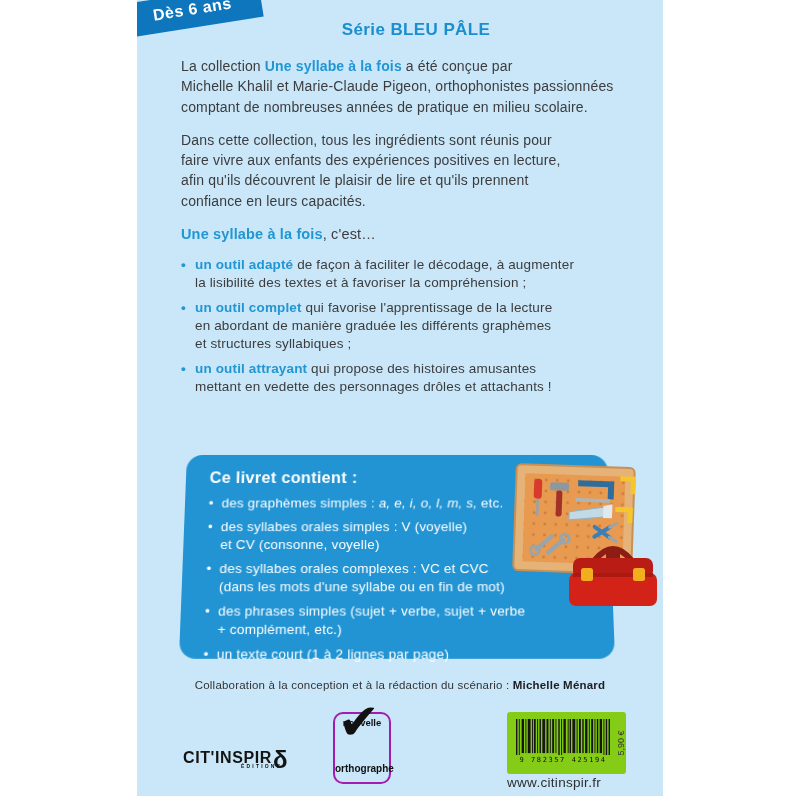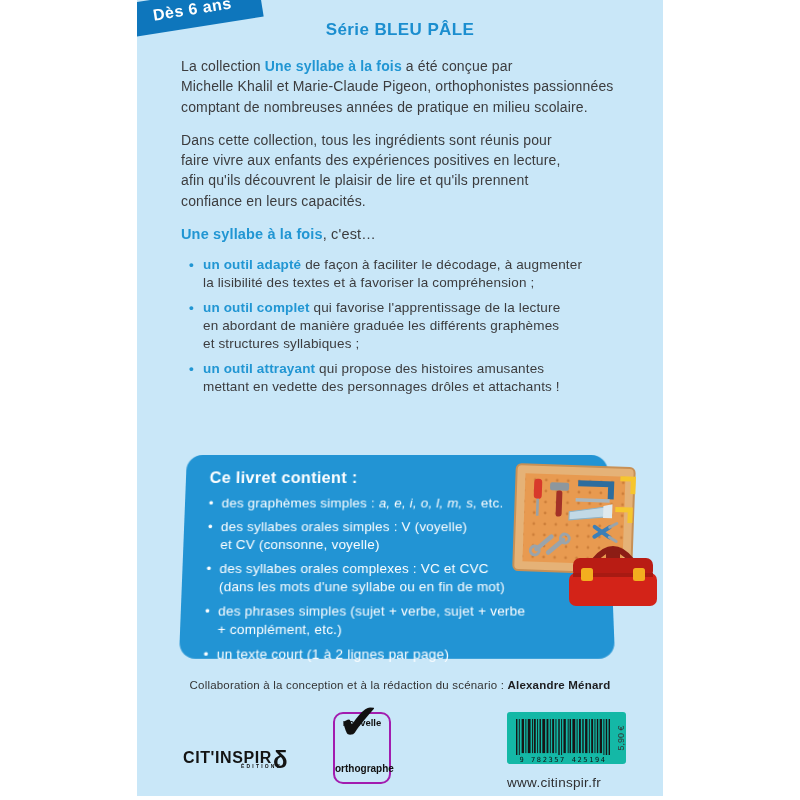--- a/index.html
+++ b/index.html
@@ -20,34 +20,34 @@
   
   .badge {
     position:absolute; left:-12px; top:4px;
     background:#0e76bc; color:#ffffff;
     font-weight:bold; font-size:16px; letter-spacing:.5px;
     padding:7px 30px 9px 26px;
     transform:rotate(-9deg); transform-origin:left top;
   }
 
   .series-title {
-    position:absolute; top:20px; left:0; width:100%;
+    position:absolute; top:20px; left:16px; width:100%;
     text-align:center; color:#1b8ecf; font-weight:bold;
     font-size:17px; letter-spacing:.4px;
   }
 
   
   .content {
     position:absolute; left:44px; top:56px; width:475px;
     color:#3c3c3e; font-size:14px; line-height:1.45; letter-spacing:.15px;
   }
   .para { white-space:pre-line; margin:0 0 13px 0; }
   .accent-bold { color:#2196d3; font-weight:bold; }
   .features-heading { margin:13px 0 11px 0; font-size:14.5px; }
-  ul.features { list-style:none; margin:8px; padding:0; font-size:13.5px; line-height:1.33; }
+  ul.features { list-style:none; margin:0; padding:0; font-size:13.5px; line-height:1.33; }
   ul.features li { position:relative; padding-left:14px; margin-bottom:7px; white-space:pre-line; }
   ul.features li::before { content:"•"; position:absolute; left:0; top:0; color:#2196d3; font-weight:bold; }
 
   
   .booklet-box {
     position:absolute; left:46px; top:453px; width:428px; height:204px;
     background:#2294d4; border-radius:16px;
     transform:perspective(230px) rotateX(2.4deg);
     padding:14px 10px 0 24px; color:#ffffff;
   }
@@ -75,22 +75,22 @@
 
   .ortho {
     position:absolute; left:196px; top:712px; width:58px; height:72px;
     border:2px solid #a21caf; border-radius:10px; color:#111111;
   }
   .ortho-top { position:absolute; top:3px; left:0; width:100%; text-align:center; font-size:9.5px; font-weight:bold; }
   .ortho-bottom { position:absolute; bottom:8px; left:0; width:100%; text-align:left; font-size:10px; font-weight:bold; }
   .ortho-check { position:absolute; left:3px; top:-17px; font-size:50px; line-height:1; color:#111111; }
 
   .barcode {
-    position:absolute; left:370px; top:712px; width:119px; height:52px;
-    background:#14b8a6; border-radius:3px;
+    position:absolute; left:370px; top:712px; width:119px; height:62px;
+    background:#84cc16; border-radius:3px;
   }
   .bars { position:absolute; left:9px; top:7px; }
   .bar-digits {
     position:absolute; left:9px; top:44px; width:94px; text-align:center;
     font-size:7px; letter-spacing:1.6px; color:#111111;
     font-family:"DejaVu Sans Mono", monospace;
   }
   .price {
     position:absolute; right:-7px; top:50%;
     transform:translateY(-50%) rotate(-90deg);
@@ -200,21 +200,21 @@
         <path d="M86 104 q18 -22 36 0" stroke="#8c1d15" stroke-width="6" fill="none"></path>
         <rect x="97" y="96" width="14" height="10" rx="2" fill="#8c1d15"></rect>
         <rect x="64" y="102" width="80" height="20" rx="7" fill="#b91c14"></rect>
         <rect x="60" y="117" width="88" height="33" rx="7" fill="#d32318"></rect>
         <rect x="64" y="117" width="80" height="4" fill="#a81a12"></rect>
         <rect x="72" y="112" width="12" height="13" rx="2.5" fill="#f3ae1f"></rect>
         <rect x="124" y="112" width="12" height="13" rx="2.5" fill="#f3ae1f"></rect>
       </g>
     </svg>
 
-    <div class="collab"><span>Collaboration à la conception et à la rédaction du scénario : </span><span class="name">Alexandre Ménard</span></div>
+    <div class="collab"><span>Collaboration à la conception et à la rédaction du scénario : </span><span class="name">Michelle Ménard</span></div>
 
     <div class="publisher">
       <span class="pub-name">CIT'INSPIR</span><span class="pub-glyph">δ</span>
       <span class="pub-sub">éditions</span>
     </div>
 
     <div class="ortho">
       <div class="ortho-top">nouvelle</div>
       <div class="ortho-check">✔</div>
       <div class="ortho-bottom">orthographe</div>

